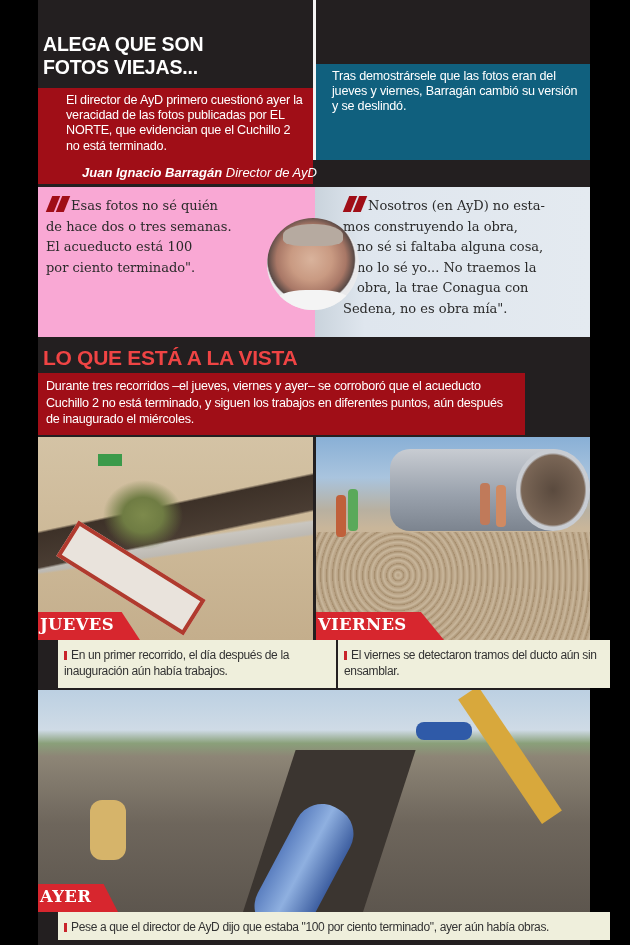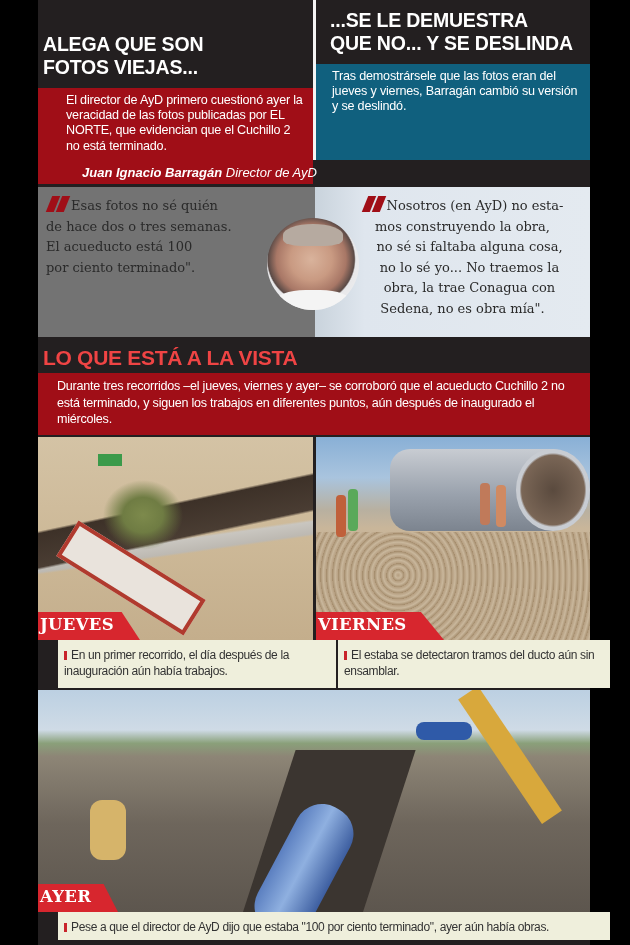--- a/index.html
+++ b/index.html
@@ -18,36 +18,36 @@
   .col-left .col-body { background: #a00e17; padding-left: 28px; }
   .col-right .col-body { background: #10607e; padding-left: 16px; }
   .divider-v { position: absolute; left: 275px; top: 0; width: 3px; height: 160px; background: #f4f4f4; }
 
   .byline { position: absolute; left: 0; top: 162px; width: 552px; height: 24px; padding: 3px 4px; color: #fff; font-size: 13px; margin-left: 40px; }
   .byline .name { font-weight: bold; font-style: italic; }
   .byline .role { font-style: italic; }
 
   
   .quote { position: absolute; top: 187px; height: 150px; font-family: "DejaVu Serif", serif; color: #2a2a2a; font-size: 13px; line-height: 20.5px; }
-  .quote-left { left: 0; width: 277px; background: #737373; padding: 9px 8px 0 8px; }
-  .quote-right { left: 277px; width: 275px; background: linear-gradient(90deg, #c9d3dc 0%, #dfe6ee 18%, #e4eaf0 100%); padding: 9px 8px 0 28px; text-align: center; }
+  .quote-left { left: 0; width: 277px; background: #f9a8d4; padding: 9px 8px 0 8px; }
+  .quote-right { left: 277px; width: 275px; background: linear-gradient(90deg, #c9d3dc 0%, #dfe6ee 18%, #e4eaf0 100%); padding: 9px 8px 0 28px; }
   .qmark { display: inline-block; width: 22px; height: 16px; position: relative; vertical-align: -2px; margin-right: 3px; }
   .qmark span { position: absolute; top: 0; width: 8px; height: 16px; background: #a00e17; transform: skewX(-22deg); }
   .qmark span:first-child { left: 3px; }
   .qmark span:last-child { left: 13px; }
   .quote-right .line-indent { padding-left: 14px; display: block; }
 
   .portrait { position: absolute; left: 229px; top: 218px; width: 92px; height: 92px; border-radius: 50%; overflow: hidden;
     background: radial-gradient(circle at 48% 45%, #d9b39c 0%, #c99a82 30%, #a87766 50%, #5a4a46 62%, #e8e8ea 64%, #f2f2f4 100%); }
   .portrait .hair { position: absolute; left: 16px; top: 6px; width: 60px; height: 22px; border-radius: 50% 50% 30% 30%; background: #b6aaa0; }
   .portrait .shirt { position: absolute; left: 8px; top: 72px; width: 76px; height: 30px; background: #f4f4f4; border-radius: 40% 40% 0 0; }
 
   
   .sec-title { position: absolute; left: 5px; top: 346px; color: #ef4444; font-weight: bold; font-size: 21px; letter-spacing: -0.3px; }
-  .sec-body { position: absolute; left: 0; top: 373px; width: 552px; height: 62px; background: #a00e17; color: #fff; padding: 5px 19px; font-size: 12.6px; line-height: 16.5px; letter-spacing: -0.25px; }
+  .sec-body { position: absolute; left: 0; top: 373px; width: 487px; height: 62px; background: #a00e17; color: #fff; padding: 5px 8px; font-size: 12.6px; line-height: 16.5px; letter-spacing: -0.25px; }
 
   
   .photo { position: absolute; overflow: hidden; }
   .photo-jueves { left: 0; top: 437px; width: 275px; height: 203px;
     background:
       radial-gradient(ellipse 40px 35px at 105px 78px, #7d8a4c 0%, #6f7c43 50%, transparent 100%),
       linear-gradient(168deg, transparent 36%, #3d3128 37%, #4a3d33 50%, transparent 51%),
       linear-gradient(172deg, transparent 50%, #c9c6c0 51%, #bdb9b2 56%, transparent 57%),
       linear-gradient(180deg, #d4c3a5 0%, #cdb998 50%, #c4ae8c 100%); }
   .photo-jueves .truck { position: absolute; left: 18px; top: 120px; width: 150px; height: 42px; background: #e9e3dc; border: 4px solid #b03a2e; transform: rotate(32deg); }
@@ -88,24 +88,20 @@
     <div class="col-title">
       <div>ALEGA QUE SON</div>
       <div>FOTOS VIEJAS...</div>
     </div>
     <div class="col-body">El director de AyD primero cuestionó ayer la veracidad de las fotos publicadas por EL NORTE, que evidencian que el Cuchillo 2 no está terminado.</div>
   </div>
 
   <div class="divider-v"></div>
 
   <div class="col col-right">
-    <div class="col-title">
-      <div>...SE LE DEMUESTRA</div>
-      <div>QUE NO... Y SE DESLINDA</div>
-    </div>
     <div class="col-body">Tras demostrársele que las fotos eran del jueves y viernes, Barragán cambió su versión y se deslindó.</div>
   </div>
 
   <div class="byline">
     <span class="name">Juan Ignacio Barragán</span>
     <span class="role">Director de AyD</span>
   </div>
 
   <div class="quote quote-left">
     <div><span class="qmark"><span></span><span></span></span><span>Esas fotos no sé quién</span></div>
@@ -145,21 +141,21 @@
     <div class="worker" style="left:180px; top:48px; background:#d08a62;"></div>
   </div>
 
   <div class="tag tag-jueves">JUEVES</div>
   <div class="tag tag-viernes">VIERNES</div>
 
   <div class="caption caption-jueves">
     <span class="bullet"></span><span>En un primer recorrido, el día después de la inauguración aún había trabajos.</span>
   </div>
   <div class="caption caption-viernes">
-    <span class="bullet"></span><span>El estaba se detectaron tramos del ducto aún sin ensamblar.</span>
+    <span class="bullet"></span><span>El viernes se detectaron tramos del ducto aún sin ensamblar.</span>
   </div>
 
   <div class="photo photo-ayer">
     <div class="ditch"></div>
     <div class="duct"></div>
     <div class="tank"></div>
     <div class="crane"></div>
     <div class="hook"></div>
   </div>
 

